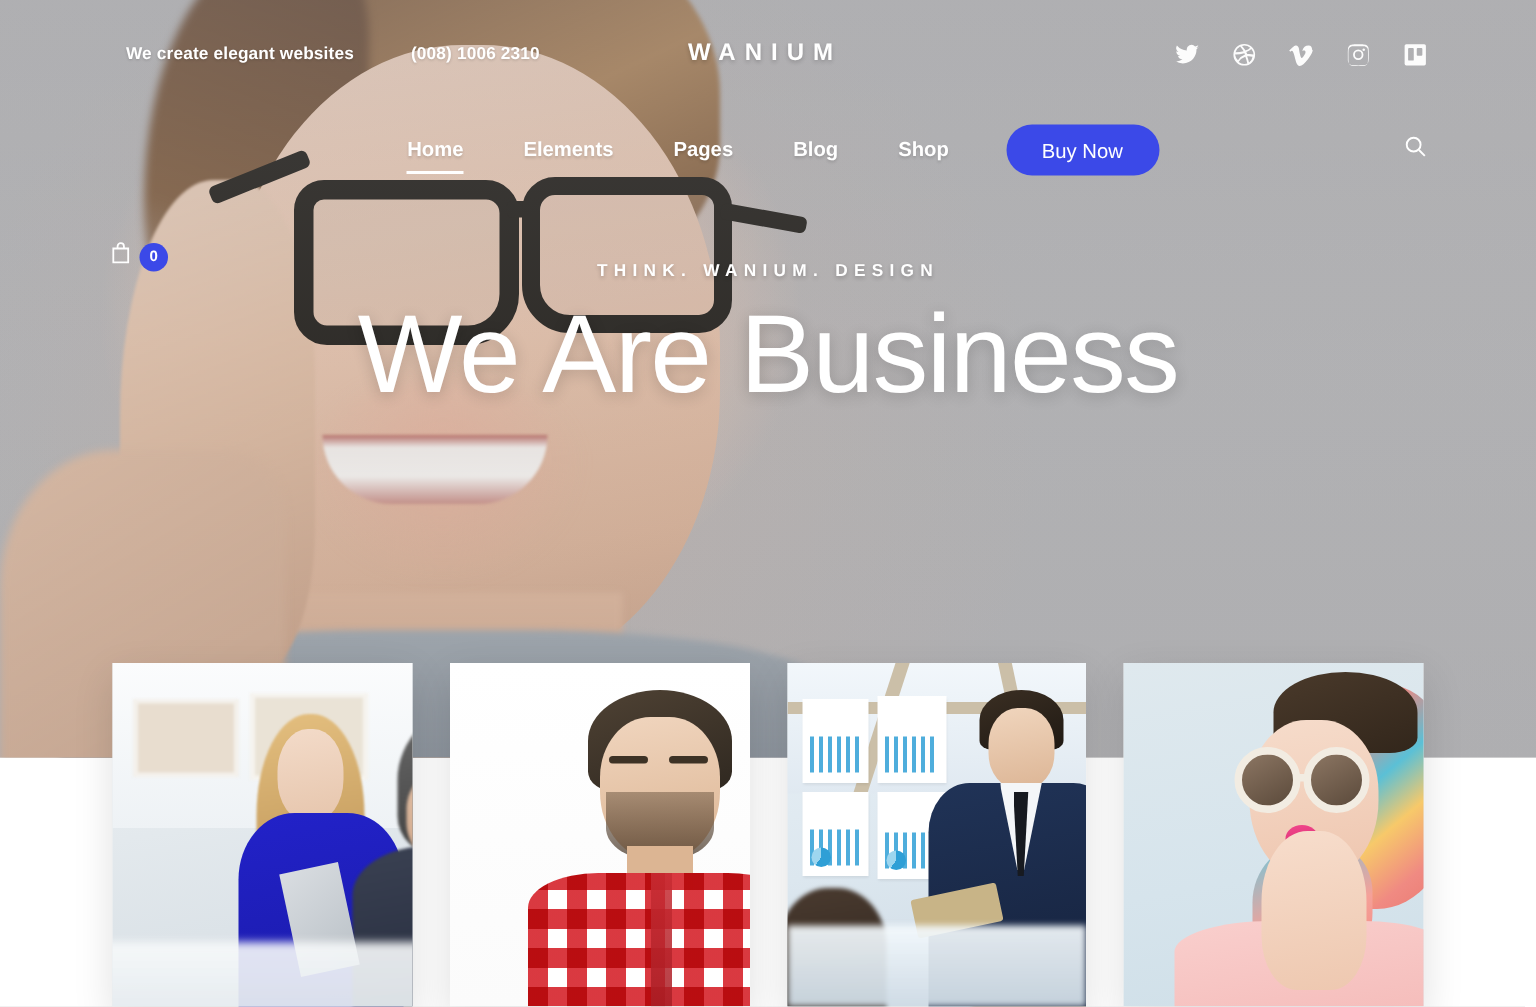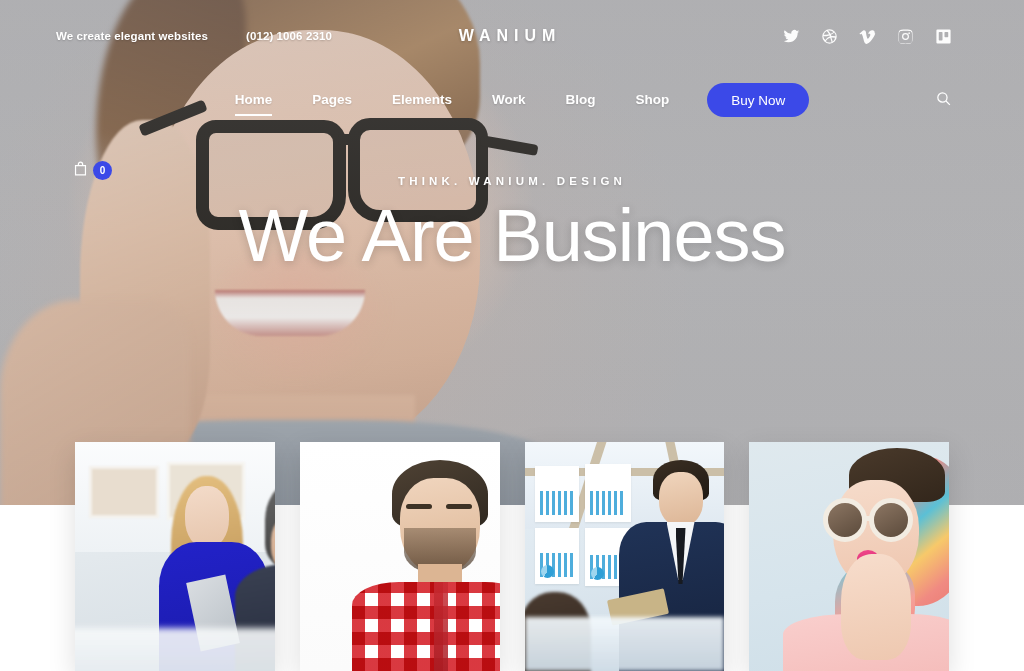--- a/index.html
+++ b/index.html
@@ -99,21 +99,21 @@
   .hero-overlay {
     position:absolute; inset:0;
     background:linear-gradient(180deg, rgba(160,160,164,0.30) 0%, rgba(165,165,168,0.18) 45%, rgba(170,170,174,0.24) 100%);
   }
 
   
   .topbar {
     position:absolute; left:0; top:0; width:1024px; height:72px;
     display:flex; align-items:center; z-index:40;
   }
-  .tb-left { display:flex; align-items:center; padding-left:56px; gap:38px; }
+  .tb-left { display:flex; align-items:center; padding-left:56px; gap:38px;margin-left:28px; }
   .tb-text {
     color:#ffffff; font-size:11.5px; font-weight:bold;
     letter-spacing:0.1px; text-shadow:0 1px 2px rgba(0,0,0,0.18);
   }
   .brand {
     position:absolute; left:0; right:4px; text-align:center;
     color:#ffffff; font-size:16px; font-weight:bold; letter-spacing:6px;
     text-shadow:0 1px 3px rgba(0,0,0,0.2);
   }
   .tb-right {
@@ -323,21 +323,21 @@
       <div class="gl gl-bridge"></div>
       <div class="gl gl-r"></div>
       <div class="gl gl-arm-r"></div>
     </div>
     <div class="hero-overlay"></div>
   </div>
 
   <div class="topbar">
     <div class="tb-left">
       <span class="tb-text">We create elegant websites</span>
-      <span class="tb-text">(012) 1006 2310</span>
+      <span class="tb-text">(008) 1006 2310</span>
     </div>
 
     <div class="brand">WANIUM</div>
 
     <div class="tb-right">
       <a class="soc">
         <svg viewBox="0 0 24 24">
             <path d="M23 4.9c-.8.4-1.7.6-2.6.8 1-.6 1.7-1.5 2-2.6-.9.5-1.9.9-3 1.1A4.5 4.5 0 0 0 11.6 8 12.8 12.8 0 0 1 2.3 3.3a4.5 4.5 0 0 0 1.4 6 4.4 4.4 0 0 1-2-.6 4.5 4.5 0 0 0 3.6 4.4 4.5 4.5 0 0 1-2 .1 4.5 4.5 0 0 0 4.2 3.1A9 9 0 0 1 1 18.2a12.7 12.7 0 0 0 6.9 2c8.3 0 12.8-6.9 12.8-12.8v-.6c.9-.6 1.6-1.4 2.3-2.3z"></path>
           </svg>
       </a>
@@ -370,23 +370,22 @@
         <svg viewBox="0 0 24 24">
             <path d="M5 8h14v13H5z"></path>
             <path d="M9 8V6a3 3 0 0 1 6 0v2"></path>
           </svg>
       </span>
       <span class="cart-badge">0</span>
     </div>
 
     <div class="menu">
       <a class="mi active">Home</a>
+      <a class="mi">Elements</a>
       <a class="mi">Pages</a>
-      <a class="mi">Elements</a>
-      <a class="mi">Work</a>
       <a class="mi">Blog</a>
       <a class="mi">Shop</a>
       <button class="buy">Buy Now</button>
     </div>
 
     <div class="search-btn">
       <span>
         <svg viewBox="0 0 24 24">
             <circle cx="10.5" cy="10.5" r="6.5"></circle>
             <path d="M15.5 15.5L21 21"></path>

